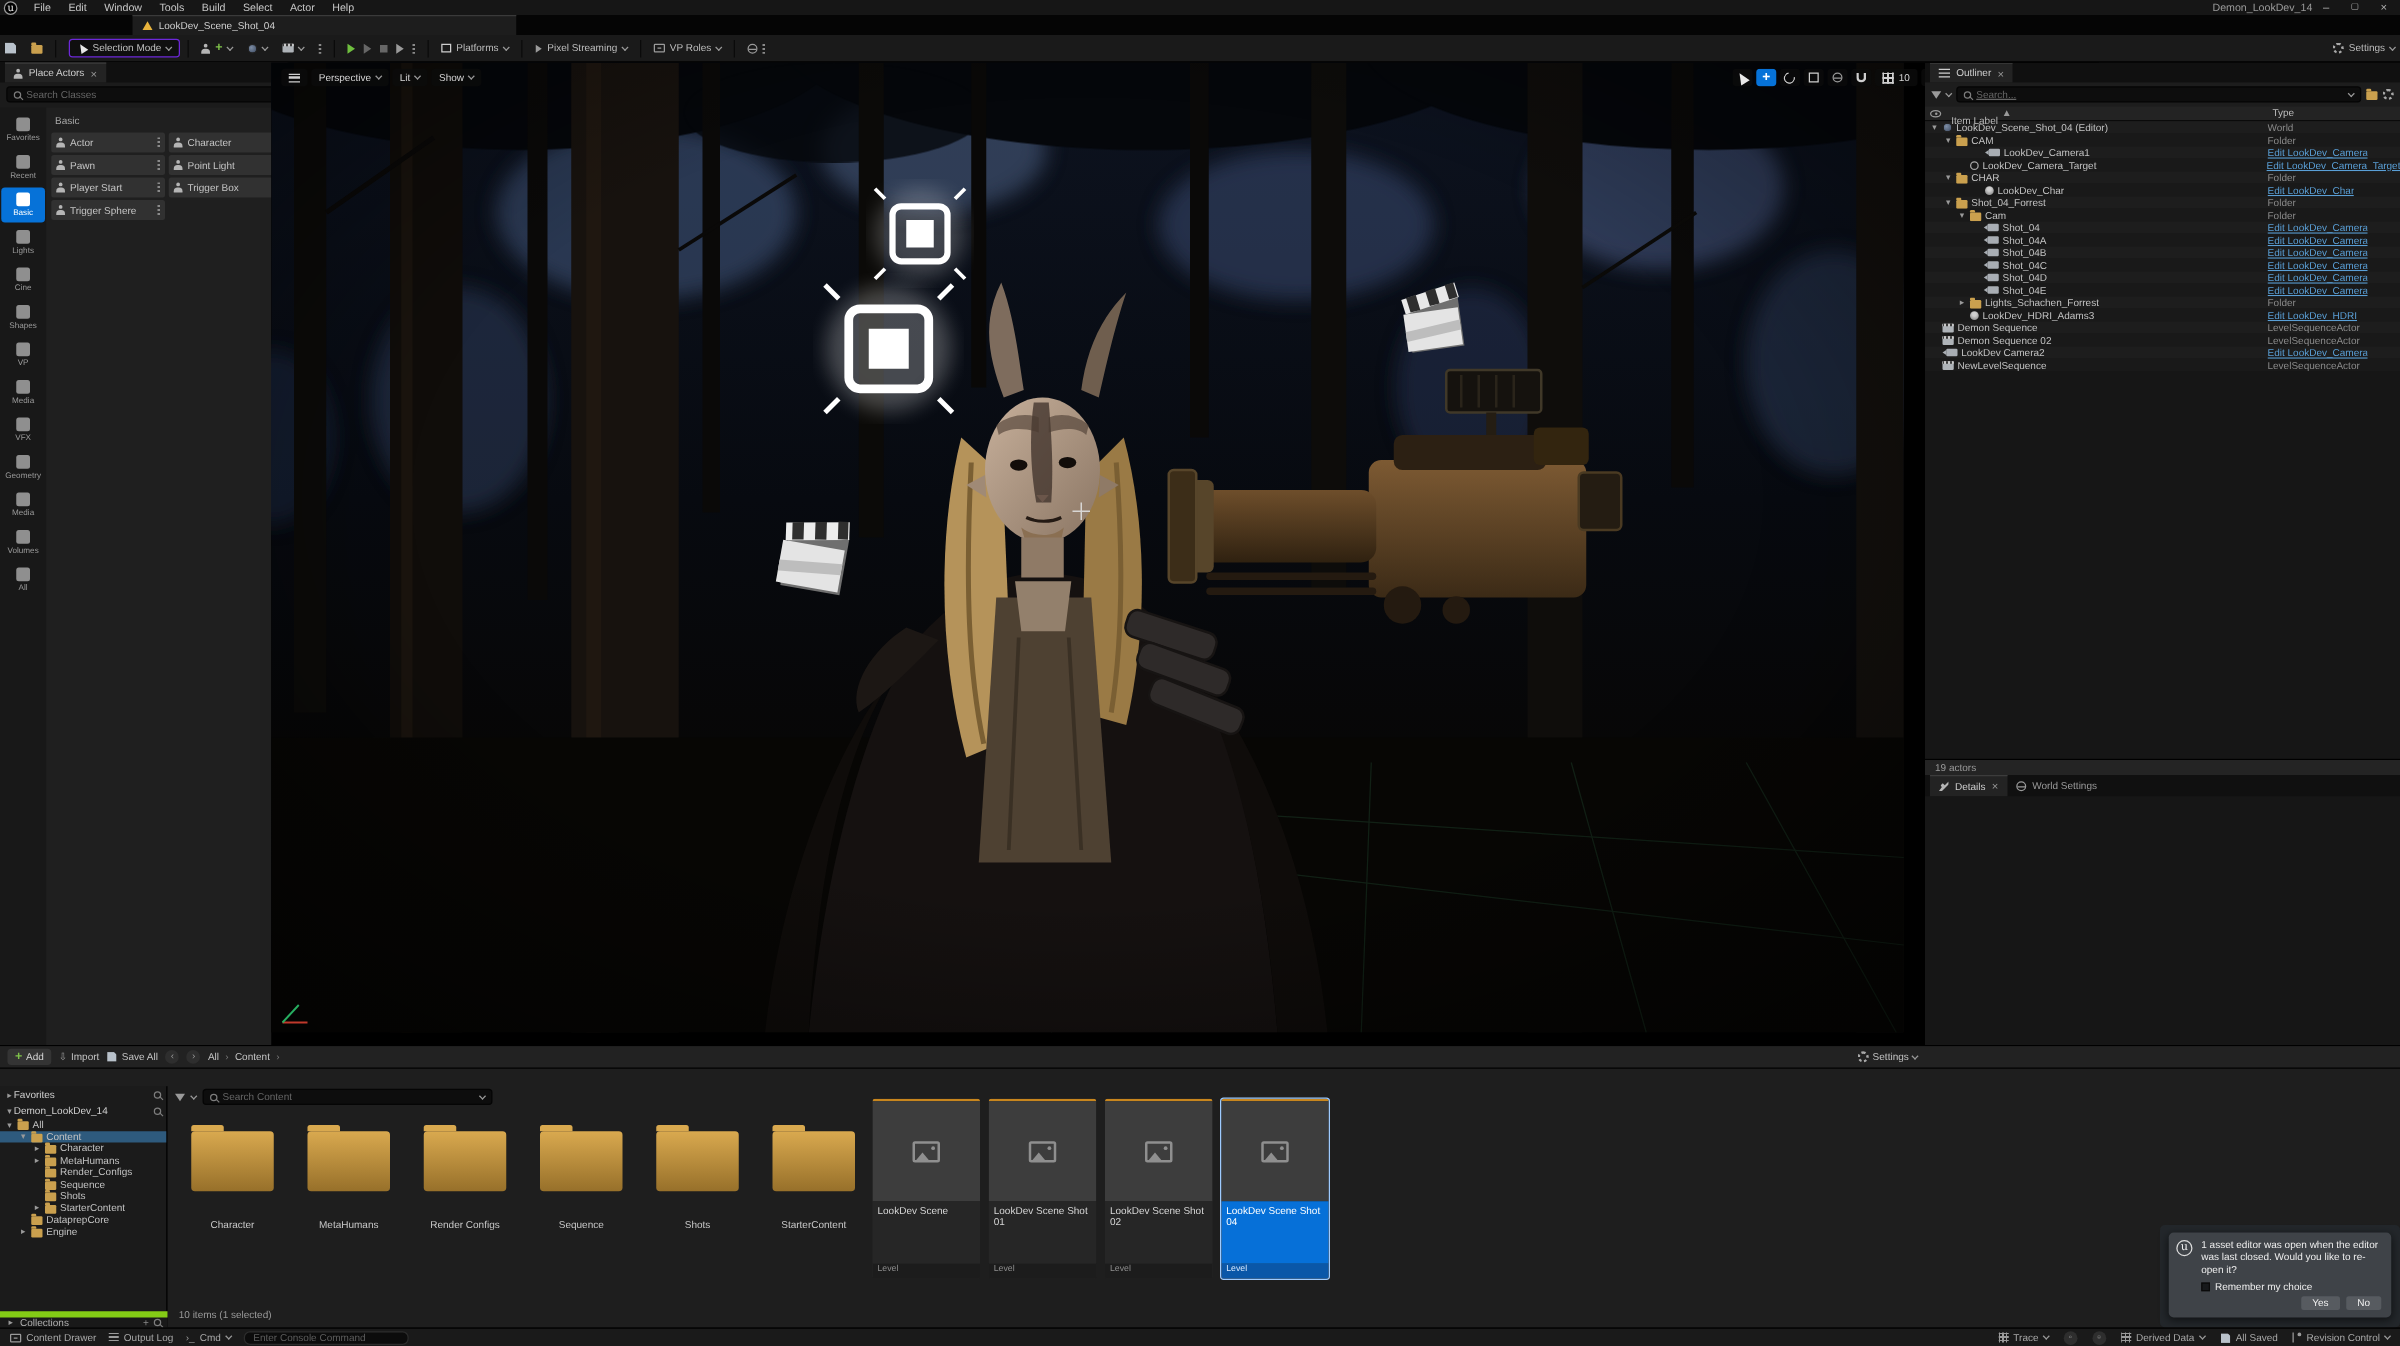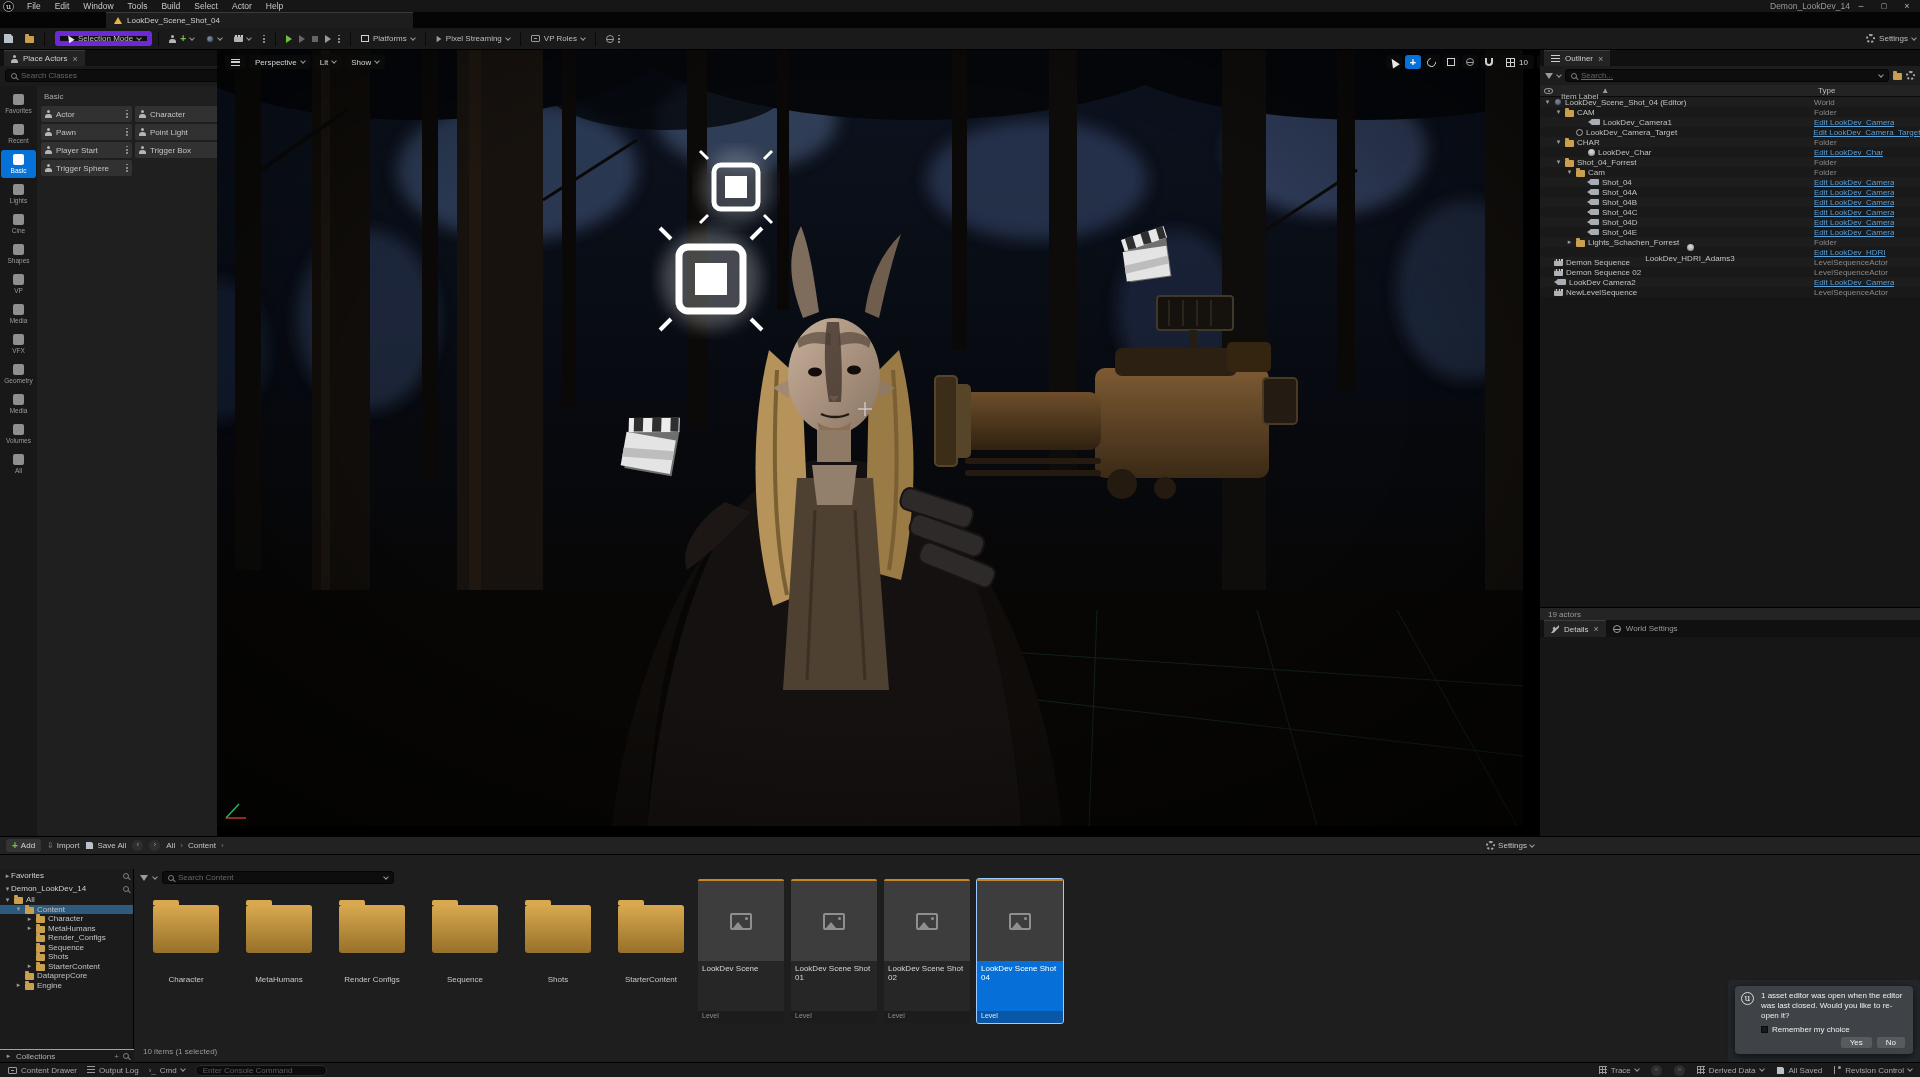--- a/index.html
+++ b/index.html
@@ -13,21 +13,21 @@
   .ue-logo { width:11px; height:11px; border:1px solid #999; border-radius:50%; background:#000;
              color:#eee; font-size:8px; line-height:9px; text-align:center; margin:0 6px 0 3px; font-family:"DejaVu Serif",serif; }
   #win-title { position:absolute; left:1770px; top:1px; color:#9a9a9a; font-size:8.5px; }
   .win-btn { position:absolute; top:0; width:22px; height:12px; text-align:center; color:#b5b5b5; font-size:9px; line-height:12px; }
   #tabrow { left:0; top:12px; width:1920px; height:16px; background:#050505; }
   #asset-tab { position:absolute; left:106px; top:0; width:307px; height:16px; background:#1d1d1d;
                border-top:1px solid #3a3a3a; display:flex; align-items:center; gap:5px; padding:0 8px; color:#cfcfcf; }
   .warn-tri { width:0; height:0; border-left:4px solid transparent; border-right:4px solid transparent; border-bottom:7px solid #e9b43c; }
   #toolbar { left:0; top:28px; width:1920px; height:22px; background:#1a1a1a; display:flex; align-items:center; border-bottom:1px solid #000; }
   .tb-sep { width:1px; height:14px; background:#0a0a0a; margin:0 6px; }
-  .pill { background:#0f0f0f; border:5px solid #6d28d9; border-radius:3px; height:15px; display:flex; align-items:center; gap:4px; padding:0 6px; }
+  .pill { background:#0f0f0f; border:1px solid #6d28d9; border-radius:3px; height:15px; display:flex; align-items:center; gap:4px; padding:0 6px; }
   .tb-group { display:flex; align-items:center; gap:4px; padding:0 4px; color:#bdbdbd; }
   
   .ic { display:inline-block; flex:none; }
   .mag { width:6px; height:6px; border:1px solid #7d7d7d; border-radius:50%; position:relative; flex:none; }
   .mag::after { content:""; position:absolute; width:4px; height:1px; background:#7d7d7d; transform:rotate(45deg); right:-3px; bottom:-1px; }
   .cv { width:4px; height:4px; border-right:1px solid #9a9a9a; border-bottom:1px solid #9a9a9a; transform:rotate(45deg); margin-top:-2px; flex:none; }
   .kebab { width:2px; height:8px; background:repeating-linear-gradient(#8a8a8a 0 1.5px, transparent 1.5px 3.2px); flex:none; }
   .x-close { color:#9a9a9a; font-size:9px; line-height:8px; }
   .disk { width:9px; height:9px; background:#b9c2cb; clip-path:polygon(0 0,72% 0,100% 28%,100% 100%,0 100%); }
   .tri-r { width:0; height:0; border-top:4px solid transparent; border-bottom:4px solid transparent; border-left:6px solid #6fbf3f; }
@@ -115,21 +115,21 @@
   #cb-toolbar { height:18px; display:flex; align-items:center; gap:6px; padding:0 6px; background:#222; border-bottom:1px solid #000; }
   .cb-btn { display:flex; align-items:center; gap:3px; color:#c4c4c4; }
   .add-pill { background:#343434; border-radius:3px; height:13px; display:flex; align-items:center; gap:3px; padding:0 6px; color:#d6d6d6; }
   .plus-g { color:#7fc24a; font-weight:bold; font-size:10px; line-height:8px; }
   .nav-circ { width:11px; height:11px; border-radius:50%; background:#2e2e2e; color:#9a9a9a; text-align:center; line-height:10px; font-size:8px; }
   #cb-tree { position:absolute; left:0; top:32px; width:134px; bottom:0; background:#1b1b1b; border-right:1px solid #000; }
   .tree-row { display:flex; align-items:center; gap:3px; height:9.5px; padding-left:4px; color:#c2c2c2; white-space:nowrap; }
   .tree-row.sel { background:#2e5a7d; }
   .tree-head { display:flex; align-items:center; height:13px; padding:0 4px; color:#cfcfcf; }
   .tree-head .mag { margin-left:auto; }
-  #cb-collections { position:absolute; left:0; bottom:0; width:134px; height:13px; background:#191919; border-top:1px solid #84cc16;
+  #cb-collections { position:absolute; left:0; bottom:0; width:134px; height:13px; background:#191919; border-top:5px solid #84cc16;
                     display:flex; align-items:center; gap:4px; padding:0 5px; color:#b0b0b0; }
   #cb-main { position:absolute; left:135px; top:32px; right:0; bottom:0; }
   #cb-filter-row { position:absolute; left:5px; top:2px; display:flex; align-items:center; gap:5px; }
   .funnel { width:0; height:0; border-left:4px solid transparent; border-right:4px solid transparent; border-top:6px solid #9a9a9a; }
   #cb-search { width:232px; }
   .tile { position:absolute; width:86px; text-align:center; }
   .big-folder { width:66px; height:48px; margin:14px auto 0; background:linear-gradient(#d9a94f,#97702a); border-radius:3px; position:relative; }
   .big-folder::before { content:""; position:absolute; top:-5px; left:0; width:26px; height:5px; background:#d9a94f; border-radius:2px 2px 0 0; }
   .tile-label { margin-top:22px; color:#c8c8c8; }
   .asset-card { position:absolute; width:86px; height:144px; background:#262626; border-radius:2px; overflow:hidden; }
@@ -794,21 +794,21 @@
       <div class="ol-row">
         <div class="ol-label" style="padding-left: 26px;">
           <span class="tw">▸</span>
           <span class="ic ic-folder"></span>
           <span>Lights_Schachen_Forrest</span>
         </div>
         <span class="ol-type">Folder</span>
       </div>
 
       <div class="ol-row">
-        <div class="ol-label" style="padding-left: 26px; flex-direction: column;">
+        <div class="ol-label" style="padding-left: 26px;">
           <span class="tw"></span>
           <span class="ic ic-char"></span>
           <span>LookDev_HDRI_Adams3</span>
         </div>
         <span class="ol-type link">Edit LookDev_HDRI</span>
       </div>
 
       <div class="ol-row">
         <div class="ol-label" style="padding-left: 4px;">
           <span class="tw"></span>

